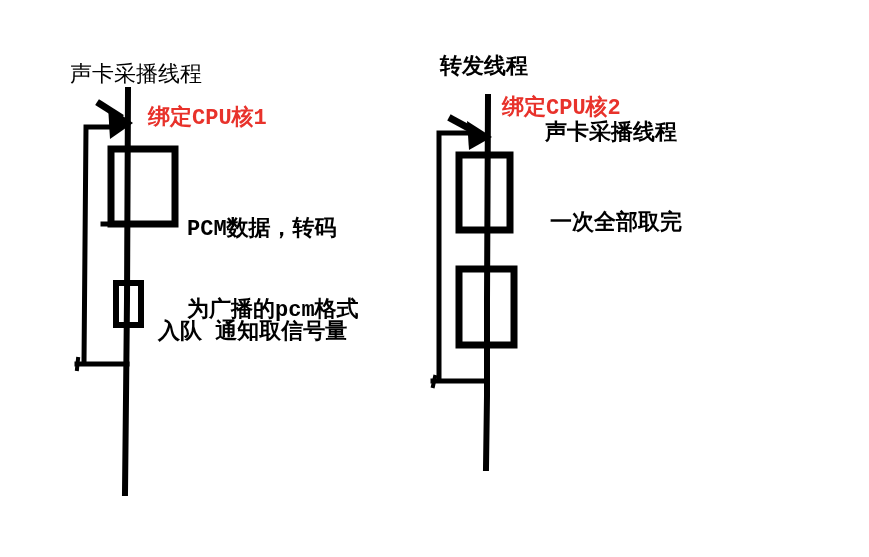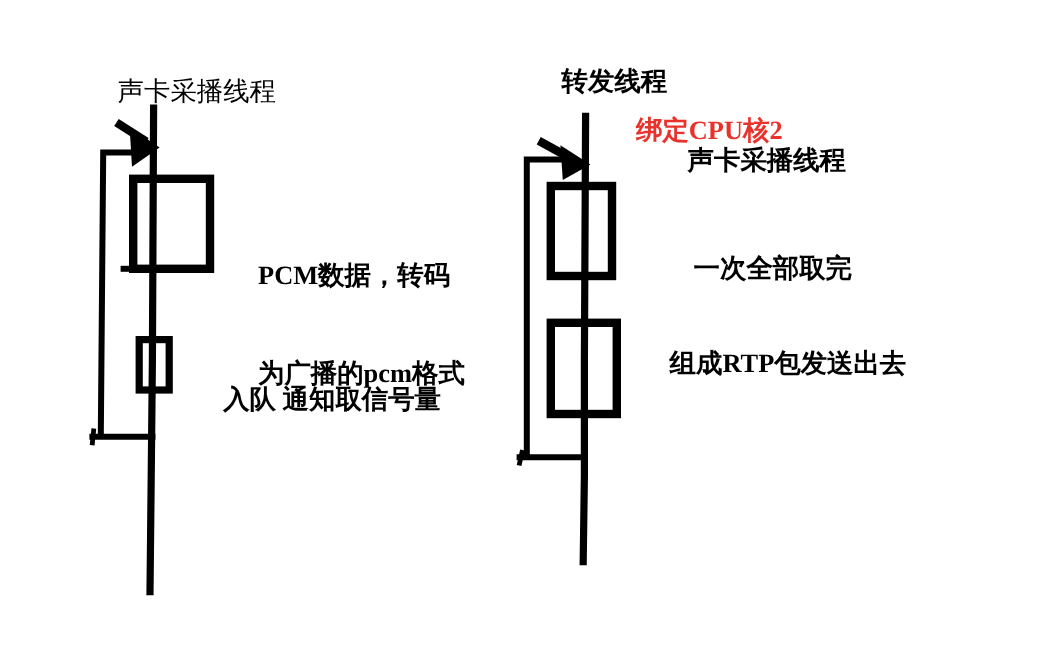--- a/index.html
+++ b/index.html
@@ -10,24 +10,24 @@
   }
   #canvas {
     position: relative; width: 869px; height: 557px;
     background: var(--bg, #ffffff);
   }
   #strokes { position: absolute; left: 0; top: 0; }
   #strokes .ink { stroke: var(--ink, #000); fill: none; }
   #strokes .fill { fill: var(--ink, #000); stroke: none; }
   .t {
     position: absolute;
-    font-family: Liberation Serif, serif;
+    font-family: Liberation Mono, monospace;
     font-size: 22px; font-weight: bold;
     color: var(--ink, #000);
-    white-space: pre; line-height: 24px; margin-left: 28px;
+    white-space: pre; line-height: 24px;
   }
   .t.regular { font-weight: 400; }
   .t.red { color: var(--accent, #e8322b); }
   .lines33 div { line-height: 33px; }
   .lines31 div { line-height: 31px; }
 </style>
 </head>
 <body style="--bg: #ffffff; --ink: #000000; --accent: #e8322b;">
 
 <div id="canvas">
@@ -67,34 +67,34 @@
       </g>
 
       <rect class="ink" x="459" y="155" width="51" height="75" stroke-width="7"></rect>
 
       <rect class="ink" x="459" y="269" width="55" height="76" stroke-width="7"></rect>
     </g>
   </svg>
 
   <div class="t regular" style="left:70px; top:64px;">声卡采播线程</div>
 
+  <div class="t red" style="left:148px; top:107px;">绑定CPU核1</div>
 
   <div class="t lines33" style="left:187px; top:165px;">
     <div>PCM数据，转码</div>
     <div>为广播的pcm格式</div>
   </div>
 
   <div class="t" style="left:158px; top:321px;">入队 通知取信号量</div>
 
   <div class="t" style="left:440px; top:56px;">转发线程</div>
 
   <div class="t red" style="left:502px; top:97px;text-align:center;">绑定CPU核2</div>
 
   <div class="t" style="left:545px; top:122px;">声卡采播线程</div>
 
   <div class="t lines31" style="left:550px; top:160px;">
     <div>一次全部取完</div>
   </div>
 
 
-  <div class="t" style="left:530px; top:291px;">组成RTP包发送出去</div>
 
 </div>
 
 </body></html>

